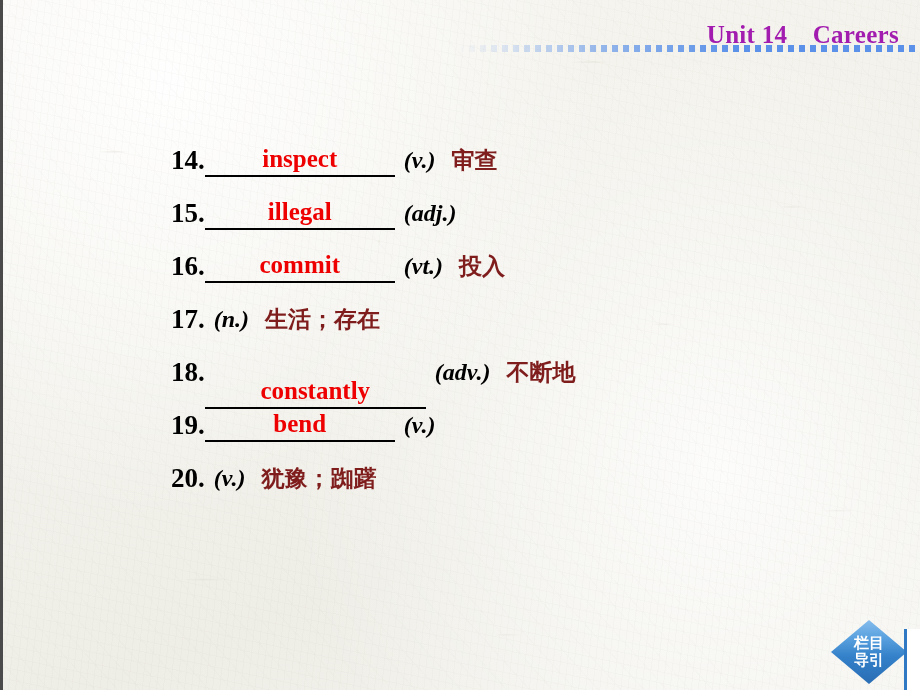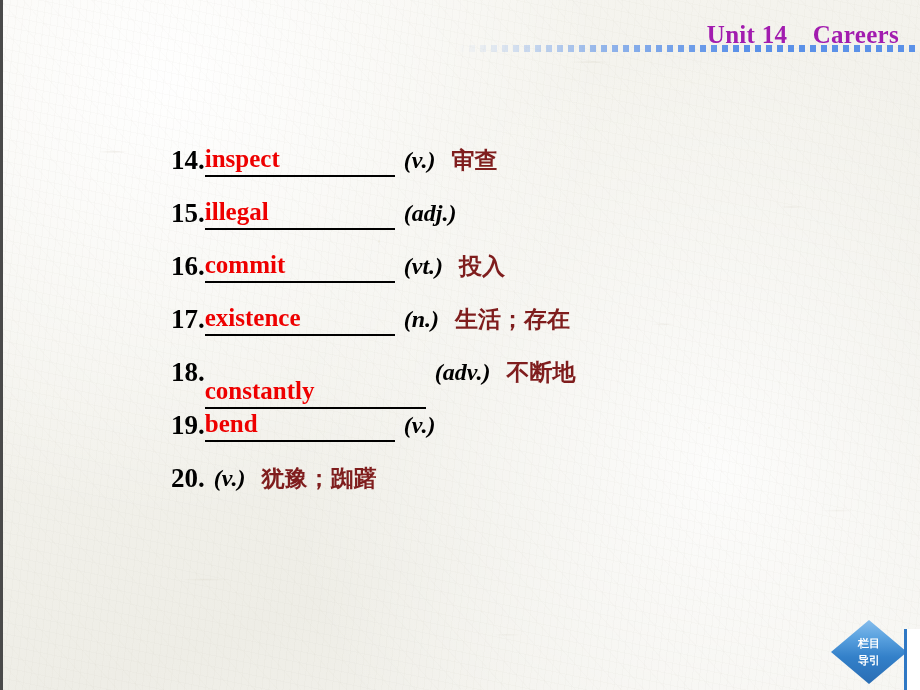--- a/index.html
+++ b/index.html
@@ -122,20 +122,21 @@
     line-height: 34px;
     flex: 0 0 auto;
   }
 
   .answer-blank {
     position: relative;
     flex: 0 0 auto;
     border-bottom: 2px solid #000000;
     height: 34px;
     line-height: 32px;
+    text-align: center;
     box-sizing: border-box;
   }
 
   .answer-word {
     font-family: "Liberation Serif", serif;
     font-weight: bold;
     font-size: 25px;
     color: #ee0000;
     line-height: 32px;
   }
@@ -179,21 +180,21 @@
   }
 
   .nav-badge-text {
     position: absolute;
     inset: 0;
     display: flex;
     flex-direction: column;
     align-items: center;
     justify-content: center;
     font-family: "DejaVu Sans", sans-serif;
-    font-size: 11px;
+    font-size: 15px;
     font-weight: bold;
     color: #ffffff;
     line-height: 17px;
   }
 
   
   .edge-panel {
     position: absolute;
     left: 901px;
     top: 629px;
@@ -231,21 +232,20 @@
         <span class="pos-tag">(adj.)</span>
       </div>
       <div class="vocab-row">
         <span class="row-number">16.</span>
         <span class="answer-blank" style="width: 190px;"><span class="answer-word">commit</span></span>
         <span class="pos-tag">(vt.)</span>
         <span class="gloss">投入</span>
       </div>
       <div class="vocab-row">
         <span class="row-number">17.</span>
-        <span class="answer-blank" style="width: 190px;"><span class="answer-word">existence</span></span>
         <span class="pos-tag">(n.)</span>
         <span class="gloss">生活；存在</span>
       </div>
       <div class="vocab-row">
         <span class="row-number">18.</span>
         <span class="answer-blank" style="width: 221px; margin-top: 20px;"><span class="answer-word">constantly</span></span>
         <span class="pos-tag">(adv.)</span>
         <span class="gloss">不断地</span>
       </div>
       <div class="vocab-row">

